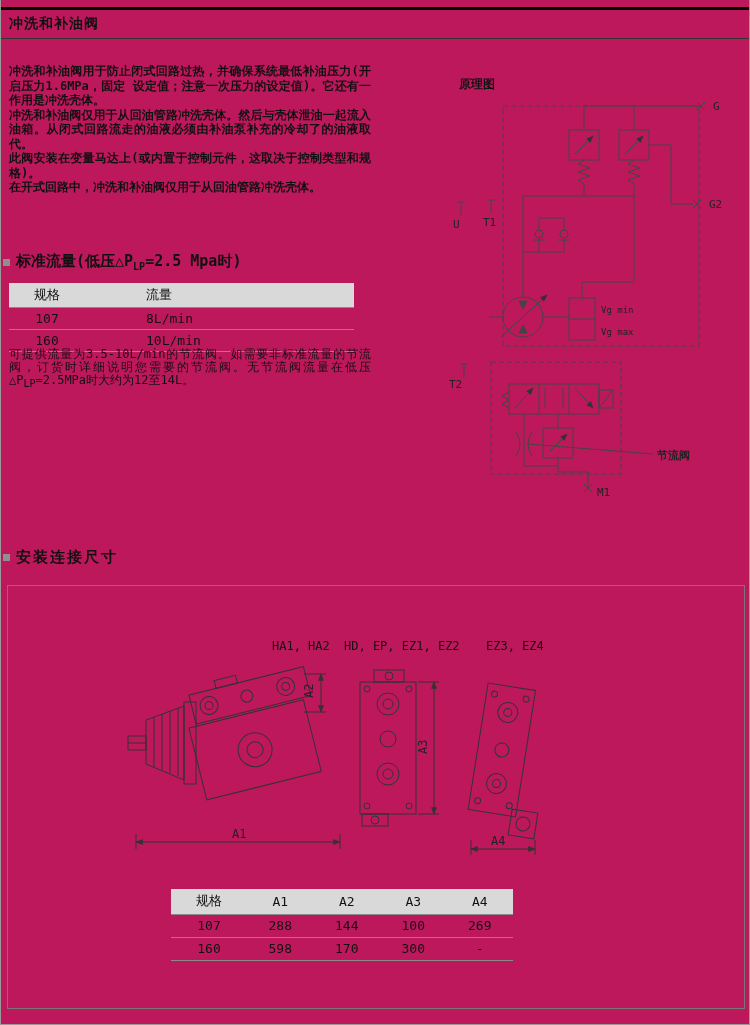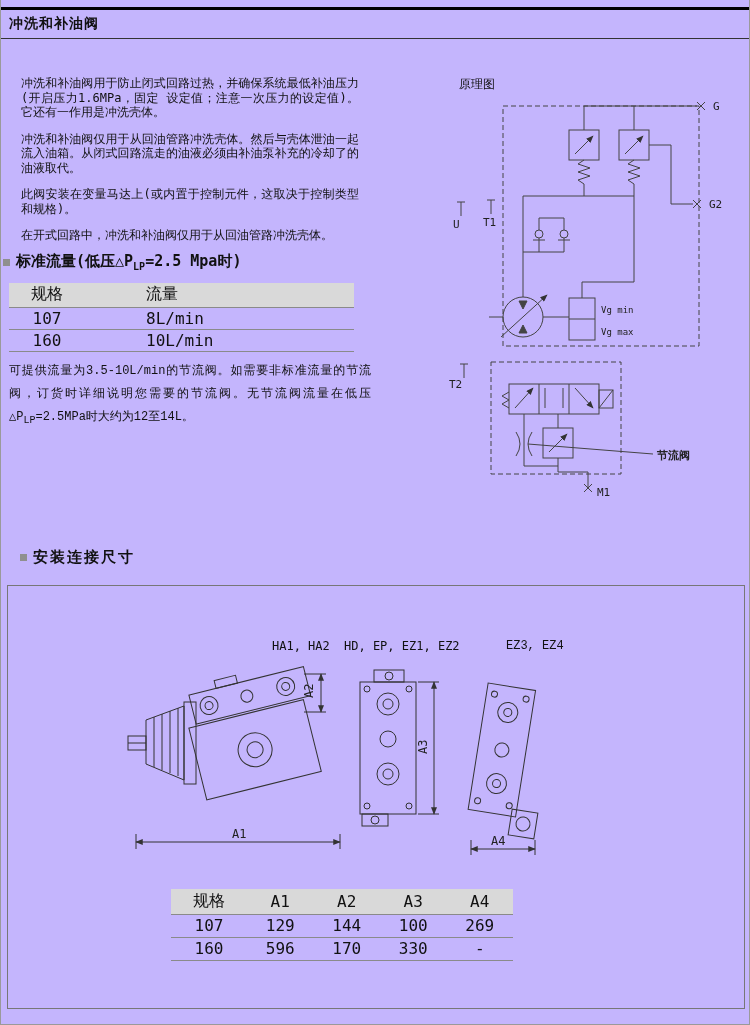--- a/index.html
+++ b/index.html
@@ -1,53 +1,53 @@
 <!DOCTYPE html>
 <html><head>
 <meta charset="utf-8">
 <style>
   * { margin:0; padding:0; box-sizing:border-box; }
   html,body { background:#fff; }
   .page {
-    position:relative; width:750px; height:1025px; background:#c4b5fd;
+    position:relative; width:750px; height:1025px; background:#be185d;
     border-left:1px solid #9a9a9a; border-right:1px solid #9a9a9a; border-bottom:1px solid #9a9a9a;
     font-family:"DejaVu Sans Mono","Liberation Mono",monospace; color:#111; overflow:hidden;
   }
   .top-rule { position:absolute; left:0; top:7px; width:100%; height:3px; background:#000; }
   .page-title { position:absolute; left:8px; top:15px; font-size:14px; font-weight:bold; letter-spacing:1px; }
   .title-rule { position:absolute; left:0; top:38px; width:100%; height:1px; background:#333; }
 
   .intro { position:absolute; left:8px; top:64px; width:362px; font-size:12px; line-height:14.5px; text-align:justify; }
-  .intro p { margin:12px; }
-
-  .schematic-label { position:absolute; left:458px; top:76px; font-size:12px; }
+  .intro p { margin:0;font-weight:bold; }
+
+  .schematic-label { position:absolute; left:458px; top:76px; font-size:12px;font-weight:bold; }
   svg.schematic { position:absolute; left:430px; top:92px; }
   svg text { font-family:"DejaVu Sans Mono",monospace; fill:#222; stroke:none; }
 
   .sec { position:absolute; display:flex; align-items:center; }
   .bullet { width:7px; height:7px; background:#8f8f8f; margin-right:6px; flex:0 0 auto; }
   .sec-heading { font-size:15px; font-weight:bold; }
   .sec1 { left:2px; top:252px; }
-  .sec2 { left:19px; top:548px; }
+  .sec2 { left:2px; top:548px; }
   .sec2 .sec-heading { letter-spacing:2px; }
   sub { font-size:10px; }
 
-  table { border-collapse:collapse; font-size:16px; }
+  table { border-collapse:collapse; font-size:13px; }
   .flow-table { position:absolute; left:8px; top:283px; width:345px; }
   .flow-table th, .flow-table td { font-weight:normal; height:22px; }
   .flow-table th { background:#d9d9d9; height:24px; }
   .flow-table tr > *:first-child { width:76px; text-align:center; }
   .flow-table tr > *:last-child { text-align:left; padding-left:61px; }
   .flow-table th, .flow-table td { border-bottom:1px solid #8a8a8a; }
 
-  .flow-note { position:absolute; left:8px; top:360px; width:362px; font-size:12px; line-height:23px; text-align:justify;font-family:Liberation Mono, monospace; }
+  .flow-note { position:absolute; left:8px; top:348px; width:362px; font-size:12px; line-height:13px; text-align:justify; }
 
   .dim-box { position:absolute; left:6px; top:585px; width:738px; height:424px; border:1px solid #777; }
   .variant { position:absolute; top:53px; font-size:12px; white-space:nowrap; }
-  .v1 { left:264px; } .v2 { left:336px; } .v3 { left:498px;font-family:Liberation Mono, monospace; }
+  .v1 { left:264px; } .v2 { left:336px; } .v3 { left:478px; }
   svg.drawings { position:absolute; left:0; top:68px; }
 
   .dim-table { position:absolute; left:163px; top:303px; width:342px; }
   .dim-table th, .dim-table td { font-weight:normal; text-align:center; height:23px; border-bottom:1px solid #8a8a8a; }
   .dim-table th { background:#d9d9d9; height:25px; }
   .dim-table tr > *:first-child { width:76px; }
 </style>
 </head>
 <body>
 
@@ -299,28 +299,28 @@
           <th>规格</th>
           <th>A1</th>
           <th>A2</th>
           <th>A3</th>
           <th>A4</th>
         </tr>
       </thead>
       <tbody>
         <tr>
           <td>107</td>
-          <td>129</td>
+          <td>288</td>
           <td>144</td>
           <td>100</td>
           <td>269</td>
         </tr>
         <tr>
           <td>160</td>
-          <td>596</td>
+          <td>598</td>
           <td>170</td>
-          <td>330</td>
+          <td>300</td>
           <td>-</td>
         </tr>
       </tbody>
     </table>
   </div>
 </div>
 
 </body></html>

